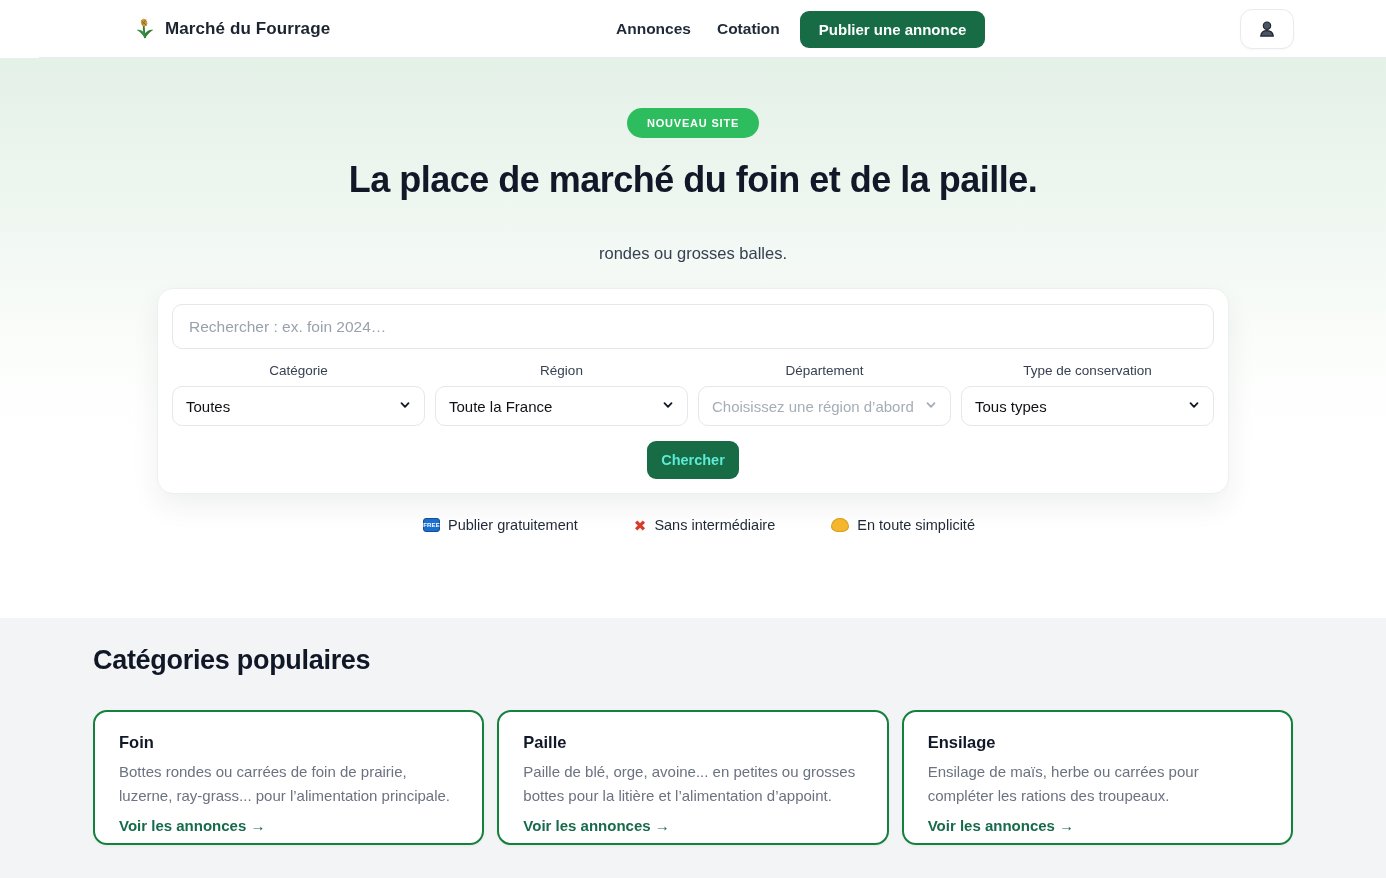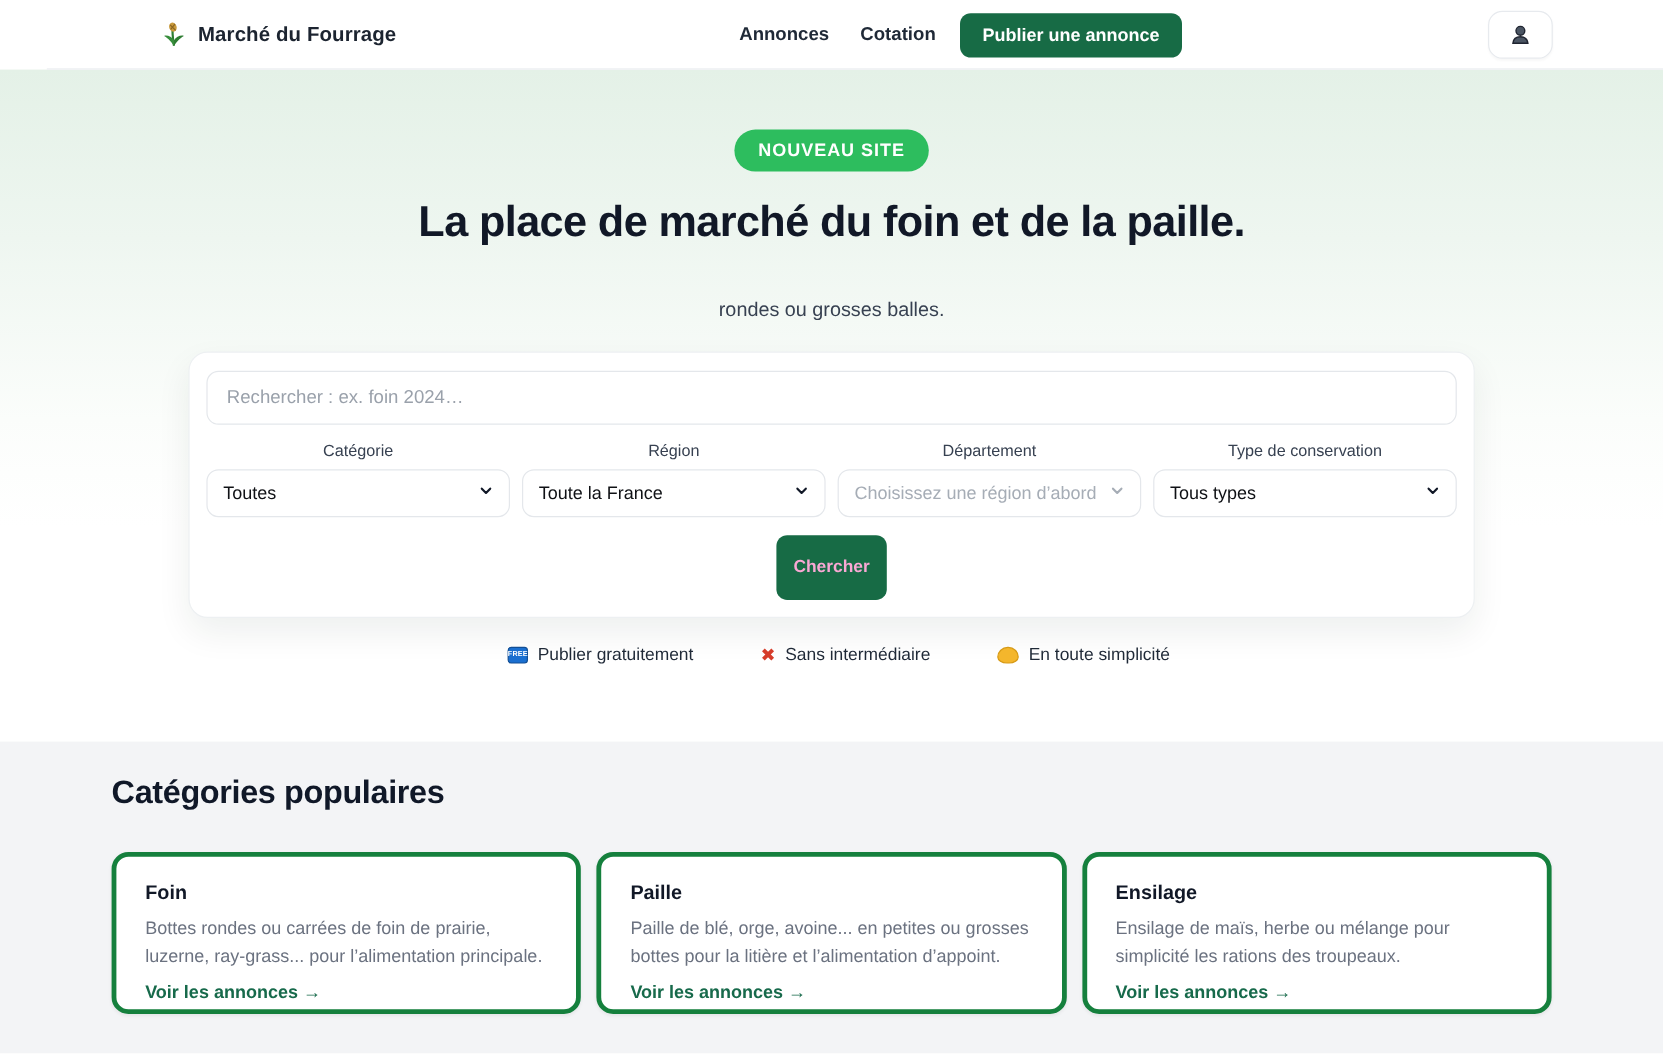--- a/index.html
+++ b/index.html
@@ -42,21 +42,21 @@
 
   
   .hero {
     height:560px;
     background:linear-gradient(180deg,#e4f1e7 0%,#eef6f0 25%,#fbfdfb 52%,#ffffff 68%);
     display:flex; flex-direction:column; align-items:center;
   }
   .badge {
     margin-top:50px;
     background:#2dbd5e; color:#ffffff;
-    font-size:15px; font-weight:700; letter-spacing:.8px;
+    font-size:11px; font-weight:700; letter-spacing:.8px;
     padding:9px 20px; border-radius:999px;
   }
   .hero-title {
     margin-top:21px; font-size:36px; font-weight:800; color:#111827;
     letter-spacing:-.5px; text-align:right;
   }
   .hero-sub {
     margin-top:13px; font-size:16.5px; line-height:26px; color:#374151;
     text-align:center;
   }
@@ -86,23 +86,23 @@
     height:40px; border:1px solid #e4e7eb; border-radius:10px;
     background:#fff; display:flex; align-items:center;
     padding:0 13px; cursor:pointer;
   }
   .select-value { flex:1; font-size:15px; color:#0f1115; }
   .select.disabled { cursor:default; }
   .select.disabled .select-value { color:#a6adb6; }
   .chevron { flex:none; }
   .btn-search {
     display:block; margin:15px auto 2px auto;
-    background:#176b45; color:#f9a8d4; border:none; cursor:pointer;
+    background:#176b45; color:#5eead4; border:none; cursor:pointer;
     font-family:inherit; font-size:14.5px; font-weight:700;
-    width:92px; height:54px; border-radius:9px;
+    width:92px; height:38px; border-radius:9px;
   }
 
   
   .features {
     margin-top:23px; display:flex; align-items:center; gap:44px;
   }
   .feature { display:flex; align-items:center; gap:8px; font-size:14.5px; color:#1f2937;padding-left:12px; }
   .free-icon {
     width:17px; height:14px; background:#1a6fd0; border:1px solid #124e94;
     border-radius:3px; color:#fff; font-size:6px; font-weight:700;
@@ -116,21 +116,21 @@
 
   
   .categories {
     height:260px; background:#f3f4f6; padding:27px 93px 0 93px;
   }
   .categories h2 { font-size:27px; font-weight:800; color:#101828; letter-spacing:-.3px; }
   .cards {
     margin-top:34px; display:grid; grid-template-columns:repeat(3,1fr); column-gap:13px;
   }
   .card {
-    background:#fff; border:4px solid #15803d; border-radius:14px;
+    background:#fff; border:2px solid #15803d; border-radius:14px;
     box-shadow:0 1px 3px rgba(0,0,0,.06);
     padding:21px 24px 19px 24px; height:135px;
   }
   .card h3 { font-size:16.5px; font-weight:700; color:#111827; }
   .card p { margin-top:8px; font-size:15px; line-height:24px; color:#6b7280; }
   .card a {
     display:inline-block; margin-top:9px;
     font-size:15px; font-weight:700; color:#176a4b; text-decoration:none; cursor:pointer;
   }
 </style>
@@ -258,17 +258,17 @@
       <p>Bottes rondes ou carrées de foin de prairie, luzerne, ray-grass... pour l’alimentation principale.</p>
       <a>Voir les annonces →</a>
     </div>
     <div class="card">
       <h3>Paille</h3>
       <p>Paille de blé, orge, avoine... en petites ou grosses bottes pour la litière et l’alimentation d’appoint.</p>
       <a>Voir les annonces →</a>
     </div>
     <div class="card">
       <h3>Ensilage</h3>
-      <p>Ensilage de maïs, herbe ou mélange pour simplicité les rations des troupeaux.</p>
+      <p>Ensilage de maïs, herbe ou carrées pour compléter les rations des troupeaux.</p>
       <a>Voir les annonces →</a>
     </div>
   </div>
 </section>
 
 </body></html>

